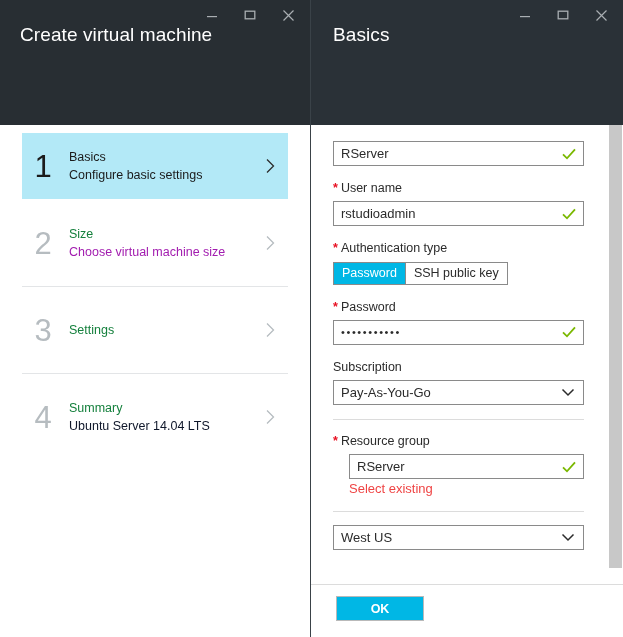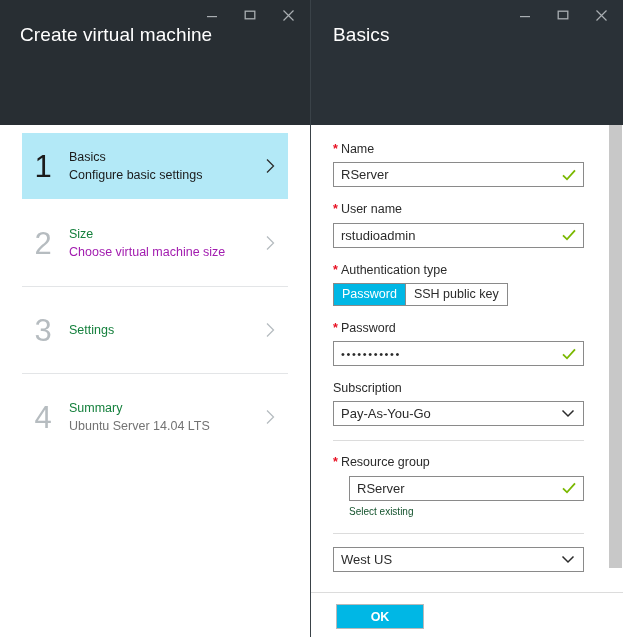--- a/index.html
+++ b/index.html
@@ -101,21 +101,21 @@
     color: #15803d;
     line-height: 1.45;
   }
   .step-sub {
     font-size: 12.5px;
     color: #a21caf;
     line-height: 1.45;
   }
   .step.active .step-title,
   .step.active .step-sub { color: #1b1b1b; }
-  .step.summary .step-sub { color: #737373; }
+  .step.summary .step-sub { color: #0f172a; }
   .step-chev {
     flex: none;
     padding-right: 12px;
     color: #b6bcc0;
     display: flex;
     align-items: center;
   }
   .step.active .step-chev { color: #2d2d2d; }
   .step-divider {
     height: 1px;
@@ -205,22 +205,22 @@
   }
   .seg-item.on {
     background: #00b7e5;
     color: #ffffff;
   }
   .seg-item + .seg-item { border-left: 1px solid #8a8a8a; text-align: right; }
 
   .link {
     display: inline-block;
     margin-left: 16px;
-    color: #14532d;
-    font-size: 10px;
+    color: #ef4444;
+    font-size: 13px;
     cursor: pointer;
   }
 
   .hr {
     height: 1px;
     background: #dcdcdc;
     margin: 14px 0 13px 0;
   }
 
   
@@ -239,21 +239,21 @@
     width: 13px;
     height: 443px;
     background: #c8c8c8;
   }
 
   
   .footer {
     position: absolute;
     left: 0;
     right: 0;
-    bottom: 0;
+    bottom: 8px;
     height: 44px;
     border-top: 1px solid #dcdcdc;
     background: #ffffff;
   }
   .ok-btn {
     position: absolute;
     left: 25px;
     top: 11px;
     width: 88px;
     height: 25px;
@@ -379,23 +379,20 @@
           </svg>
         </div>
       </div>
       <div class="panel-title">Basics</div>
     </div>
 
     <div class="form-scroll-area">
       <div class="form">
 
         <div class="field">
-          <div class="flabel">
-            <span class="req">*</span><span>Name</span>
-          </div>
           <div class="input-wrap">
             <span class="input-val">RServer</span>
             <span class="check">
               <svg width="14" height="12" viewBox="0 0 14 12">
                 <path d="M1 6.3 L5 10.3 L13 1.3" stroke="#7ab800" stroke-width="1.8" fill="none"></path>
               </svg>
             </span>
           </div>
         </div>
 

